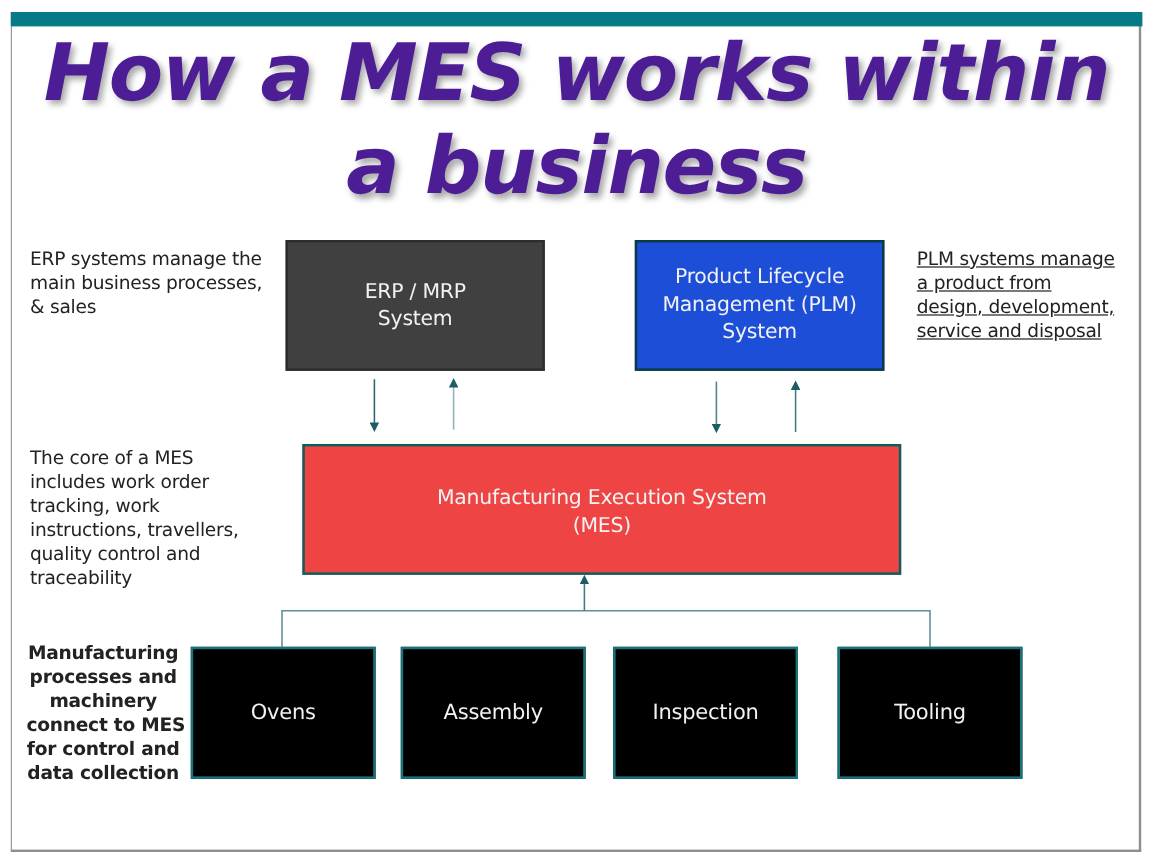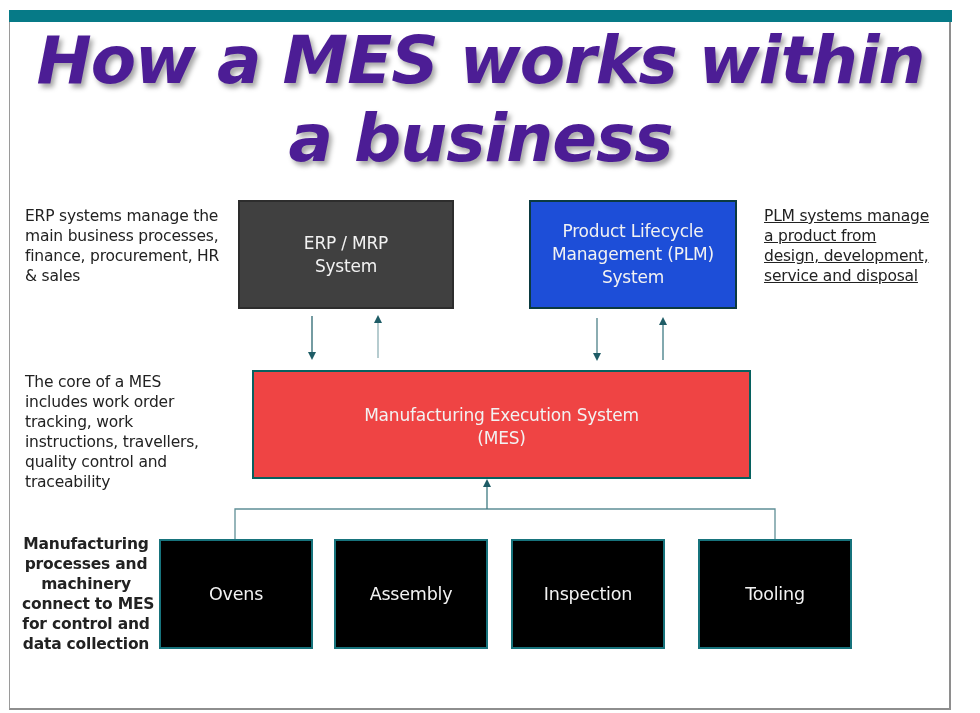--- a/index.html
+++ b/index.html
@@ -55,21 +55,20 @@
 <div class="topbar"></div>
 
 <div class="title">
   <span>How a MES works within</span>
   <span>a business</span>
 </div>
 
 <div class="note" style="left:25px; top:206px;">
   <span>ERP systems manage the</span>
   <span>main business processes,</span>
-  <span>finance, procurement, HR</span>
   <span>&amp; sales</span>
 </div>
 
 <div class="note" style="left:764px; top:206px;text-decoration:underline;">
   <span>PLM systems manage</span>
   <span>a product from</span>
   <span>design, development,</span>
   <span>service and disposal</span>
 </div>
 

